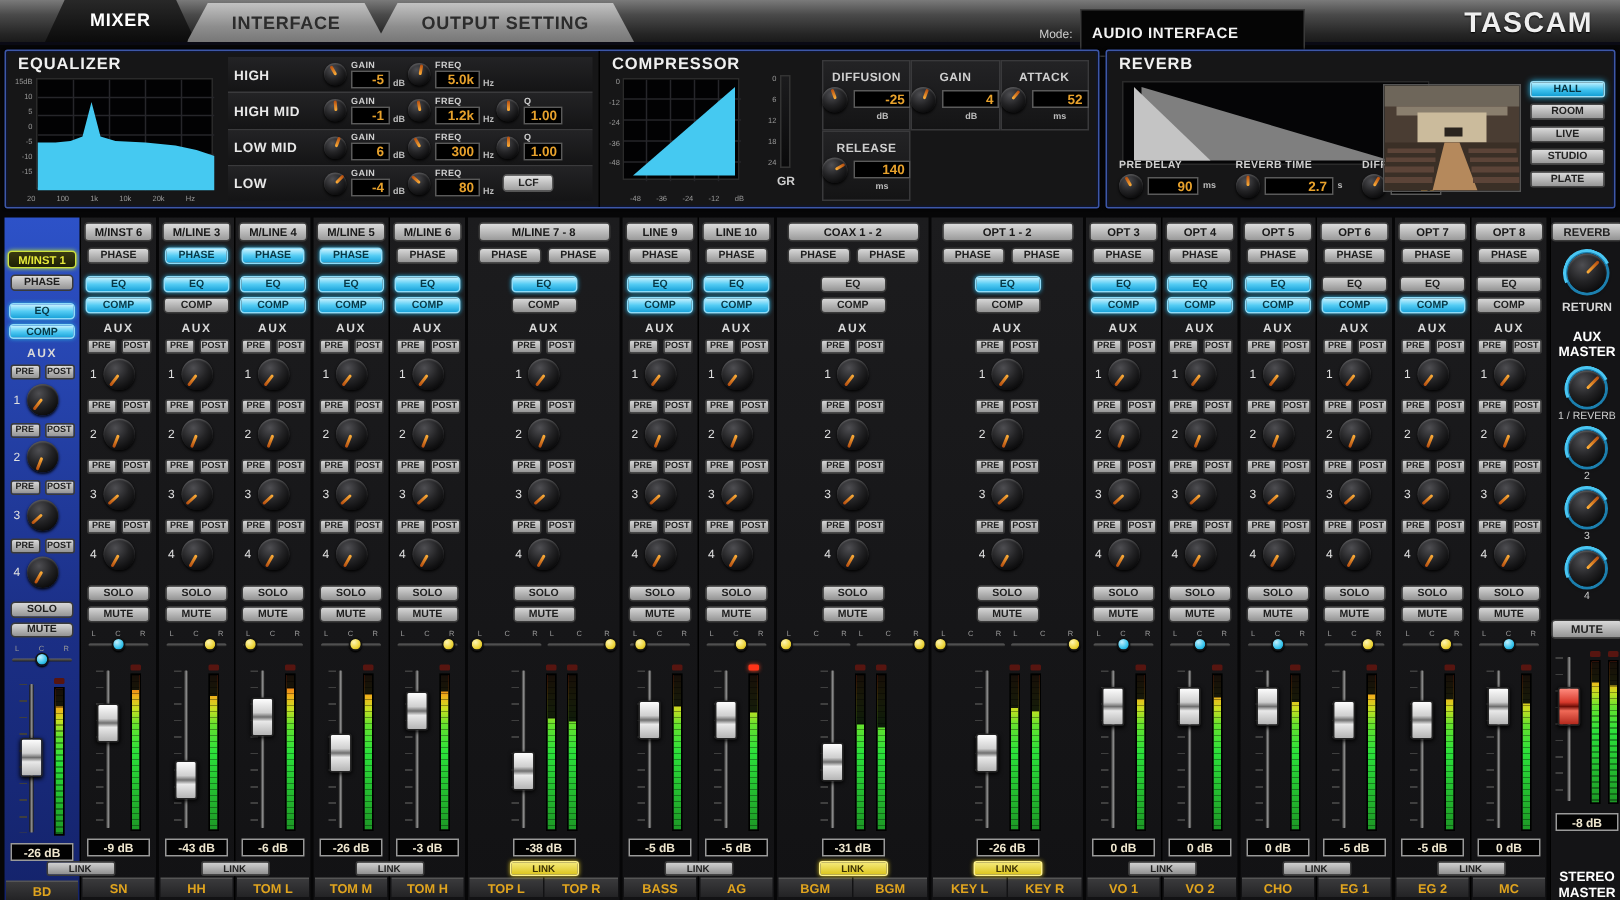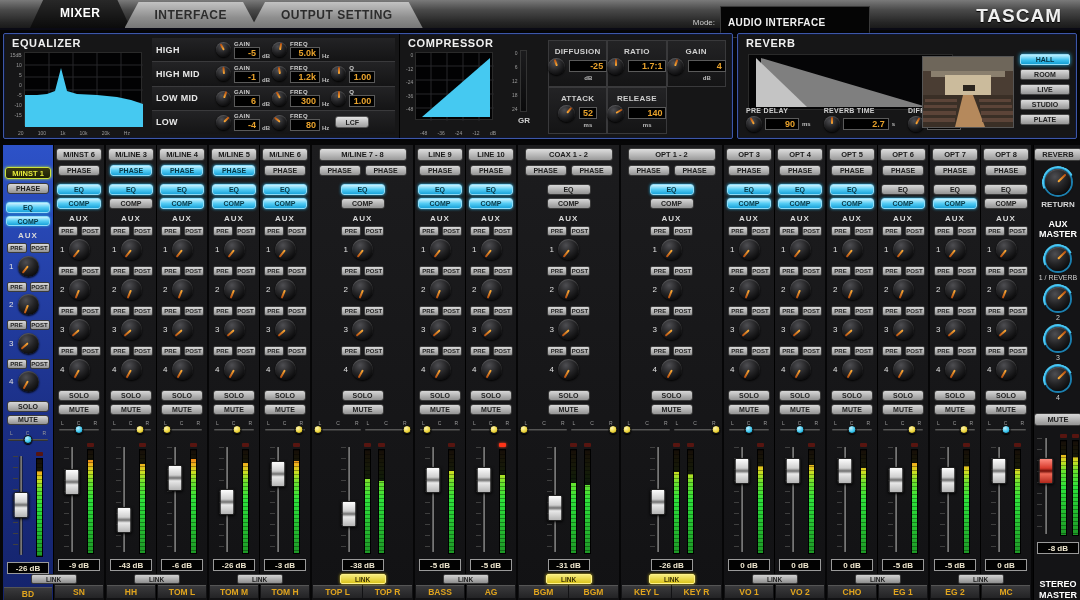--- a/index.html
+++ b/index.html
@@ -381,46 +381,36 @@
               <div class="plabel">DIFFUSION</div>
               <div class="cp-row">
                 <span class="knob " style="width: 17px; height: 17px;">
                   <i style="transform: rotate(160deg);"></i>
                 </span>
                 <span class="vbox" style="width: 38px;">-25</span>
               </div>
               <div class="vunit cp-unitrow">dB</div>
             </div>
             <div class="cparam">
-              <div class="plabel">RATIO</div>
-              <div class="cp-row">
-                <span class="knob " style="width: 17px; height: 17px;">
-                  <i style="transform: rotate(180deg);"></i>
-                </span>
-                <span class="vbox" style="width: 38px;">1.7:1</span>
-              </div>
-              <div class="vunit cp-unitrow">&nbsp;</div>
-            </div>
-            <div class="cparam">
               <div class="plabel">GAIN</div>
               <div class="cp-row">
                 <span class="knob " style="width: 17px; height: 17px;">
                   <i style="transform: rotate(200deg);"></i>
                 </span>
                 <span class="vbox" style="width: 38px;">4</span>
               </div>
               <div class="vunit cp-unitrow">dB</div>
             </div>
             <div class="cparam">
               <div class="plabel">ATTACK</div>
               <div class="cp-row">
                 <span class="knob " style="width: 17px; height: 17px;">
                   <i style="transform: rotate(220deg);"></i>
                 </span>
-                <span class="vbox" style="width: 18px;">52</span>
+                <span class="vbox" style="width: 38px;">52</span>
               </div>
               <div class="vunit cp-unitrow">ms</div>
             </div>
             <div class="cparam">
               <div class="plabel">RELEASE</div>
               <div class="cp-row">
                 <span class="knob " style="width: 17px; height: 17px;">
                   <i style="transform: rotate(240deg);"></i>
                 </span>
                 <span class="vbox" style="width: 38px;">140</span>

